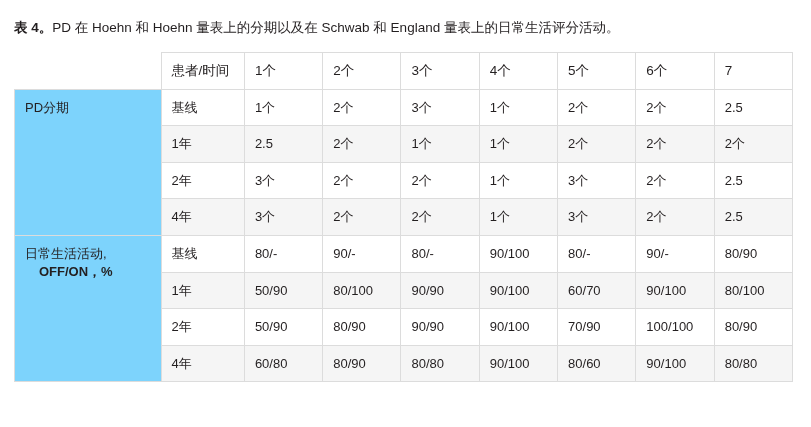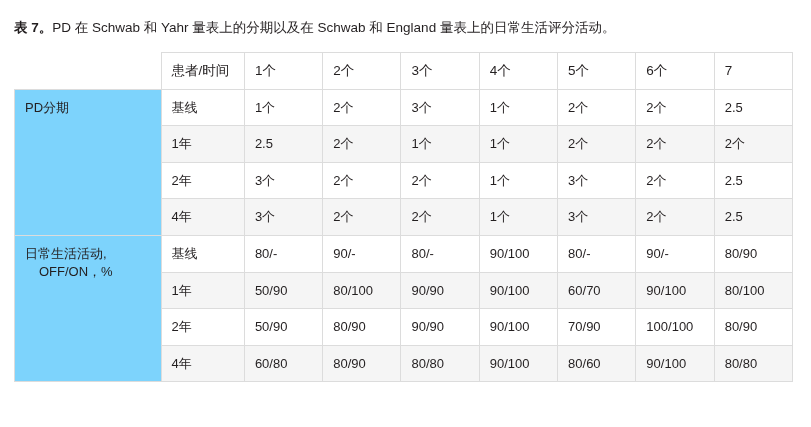--- a/index.html
+++ b/index.html
@@ -67,32 +67,33 @@
   tbody tr.shaded td {
     background: #f5f5f5;
   }
   tbody td.rowlabel {
     vertical-align: top;
     background: #7dd3fc;
   }
   td.rowlabel .label-line2 {
     display: block;
     padding-left: 14px;
+    font-weight: bold;
   }
   .sect-sep td {
     border-top: 1px solid #dcdcdc;
   }
 </style>
 </head>
 <body>
 
 <div class="page">
 
   <div class="caption">
-    <span class="caption-num">表 7。</span><span>PD 在 Schwab 和 Yahr 量表上的分期以及在 Schwab 和 England 量表上的日常生活评分活动。</span>
+    <span class="caption-num">表 4。</span><span>PD 在 Hoehn 和 Hoehn 量表上的分期以及在 Schwab 和 England 量表上的日常生活评分活动。</span>
   </div>
 
   <table class="data-table">
     <colgroup>
       <col class="c-label">
       <col class="c-time">
       <col class="c-pat">
       <col class="c-pat">
       <col class="c-pat">
       <col class="c-pat">

